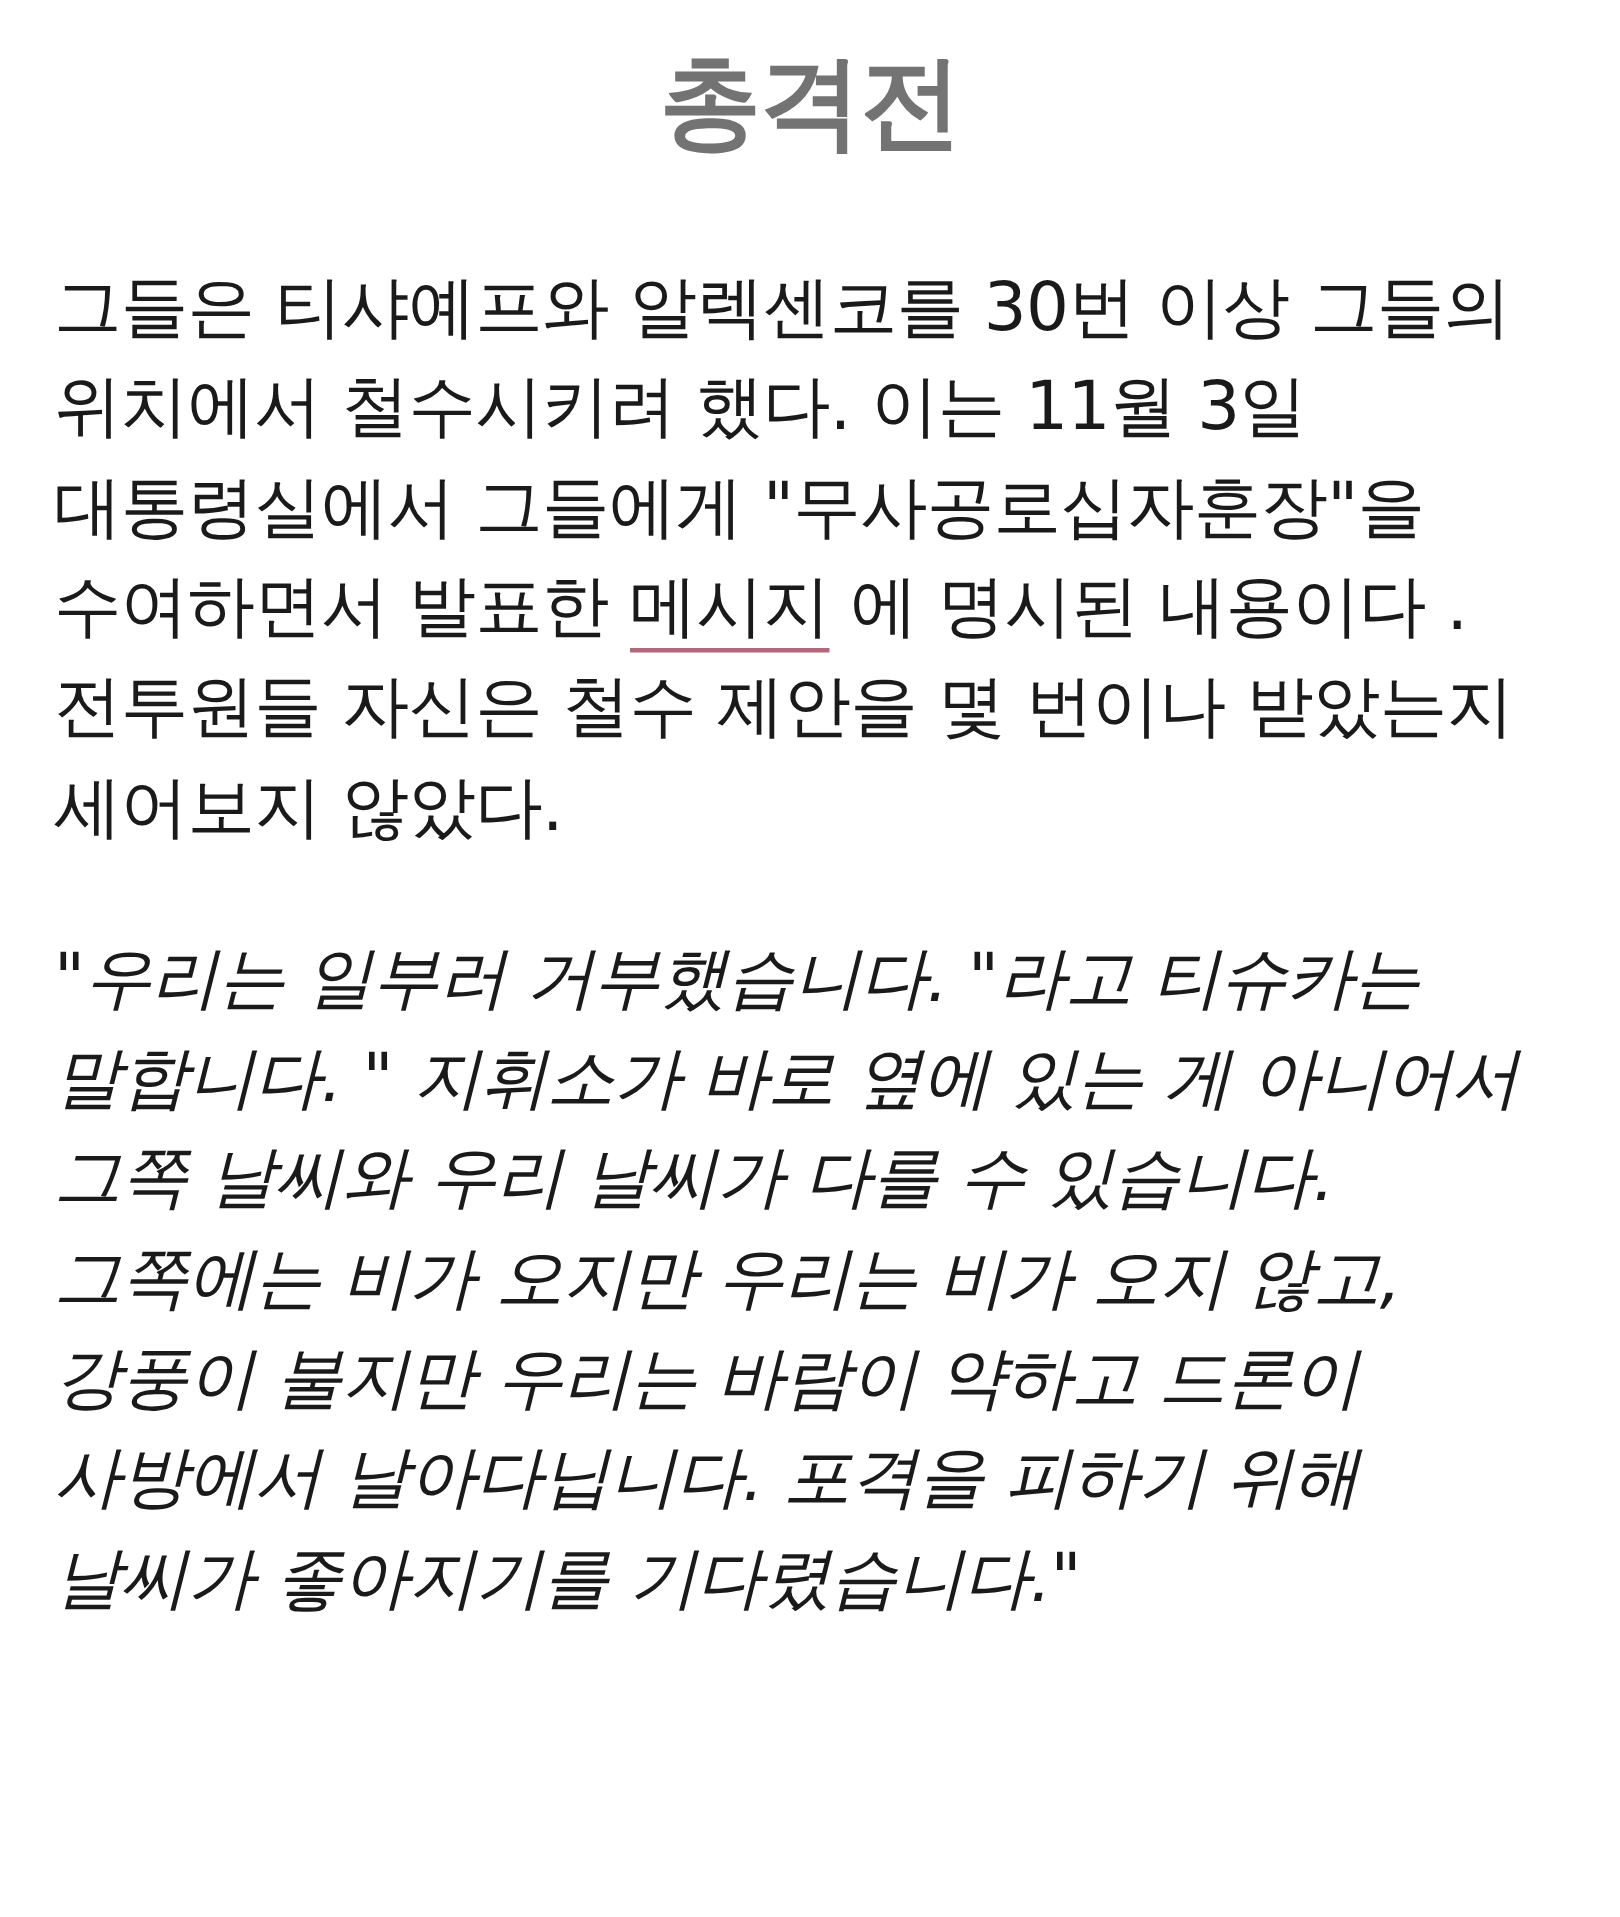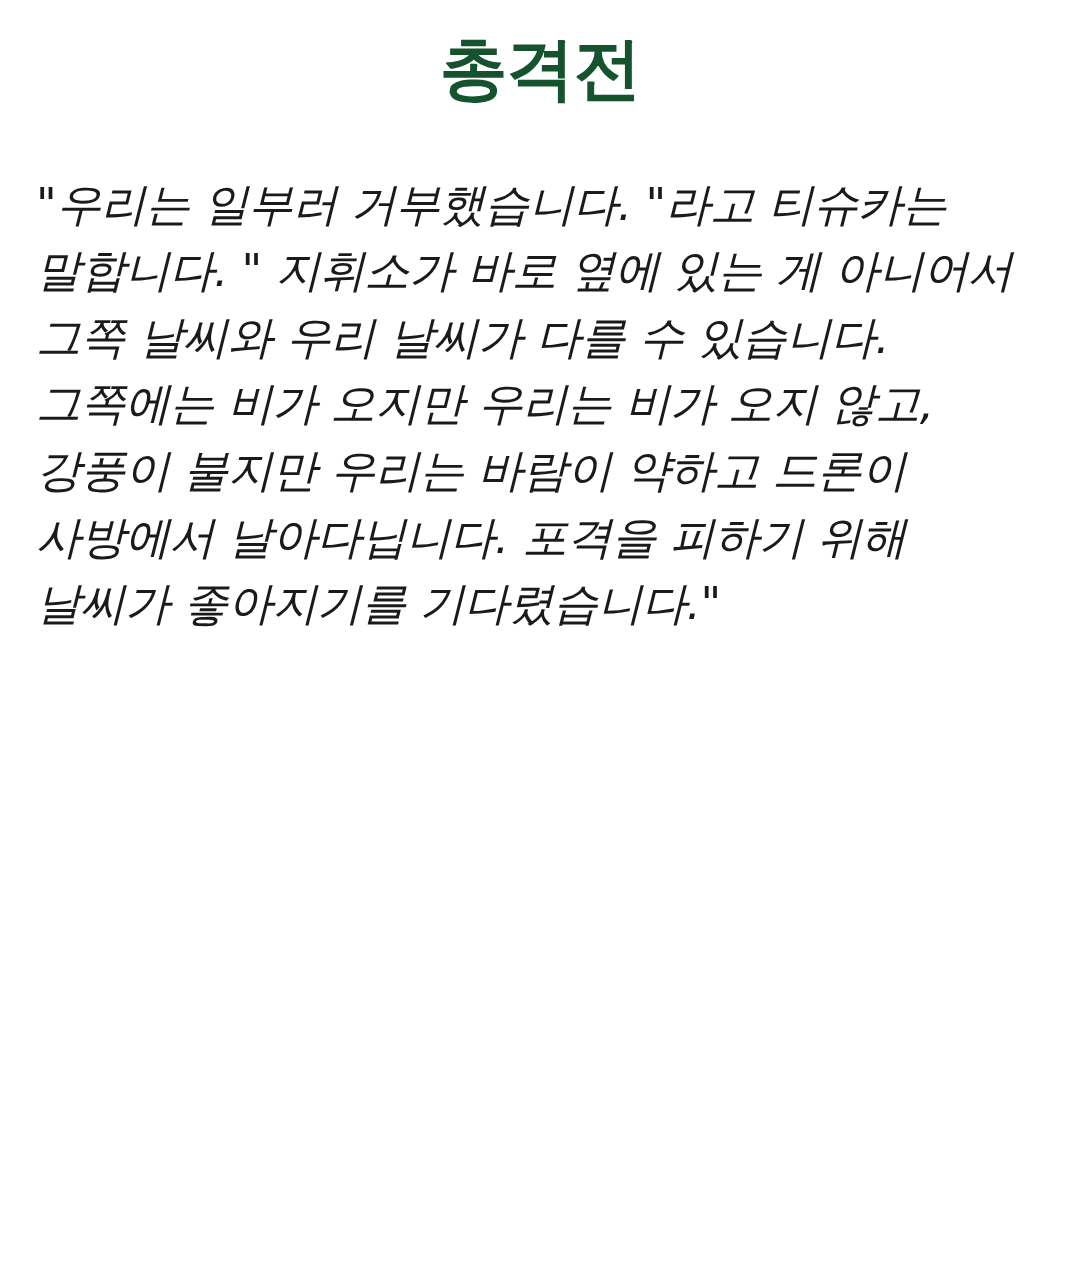--- a/index.html
+++ b/index.html
@@ -19,21 +19,21 @@
     box-sizing: border-box;
     padding: 28px 36px 40px 36px;
   }
   .article-title {
     font-size: 68px;
     font-weight: 800;
     text-align: center;
     letter-spacing: -1px;
     line-height: 1.2;
     margin: 0 0 62px 0;
-    color: #14532d;
+    color: #737373;
   }
   .para {
     font-size: 45px;
     line-height: 1.48;
     margin: 0 0 48px 0;
     letter-spacing: -0.5px;
     color: #1a1a1a;
     word-break: keep-all;
   }
   .para.quote {
@@ -48,18 +48,21 @@
     cursor: pointer;
   }
 </style>
 </head>
 <body>
 
 <div class="page">
 
   <h1 class="article-title">총격전</h1>
 
+  <p class="para">
+    <span>그들은 티샤예프와 알렉센코를 30번 이상 그들의 위치에서 철수시키려 했다. 이는 11월 3일 대통령실에서 그들에게 "무사공로십자훈장"을 수여하면서 발표한 </span><a class="link-term">메시지</a><span> 에 명시된 내용이다 . 전투원들 자신은 철수 제안을 몇 번이나 받았는지 세어보지 않았다.</span>
+  </p>
 
   <p class="para quote">
     <span>"우리는 일부러 거부했습니다. "라고 티슈카는 말합니다. " 지휘소가 바로 옆에 있는 게 아니어서 그쪽 날씨와 우리 날씨가 다를 수 있습니다. 그쪽에는 비가 오지만 우리는 비가 오지 않고, 강풍이 불지만 우리는 바람이 약하고 드론이 사방에서 날아다닙니다. 포격을 피하기 위해 날씨가 좋아지기를 기다렸습니다."</span>
   </p>
 
 </div>
 
 </body></html>

